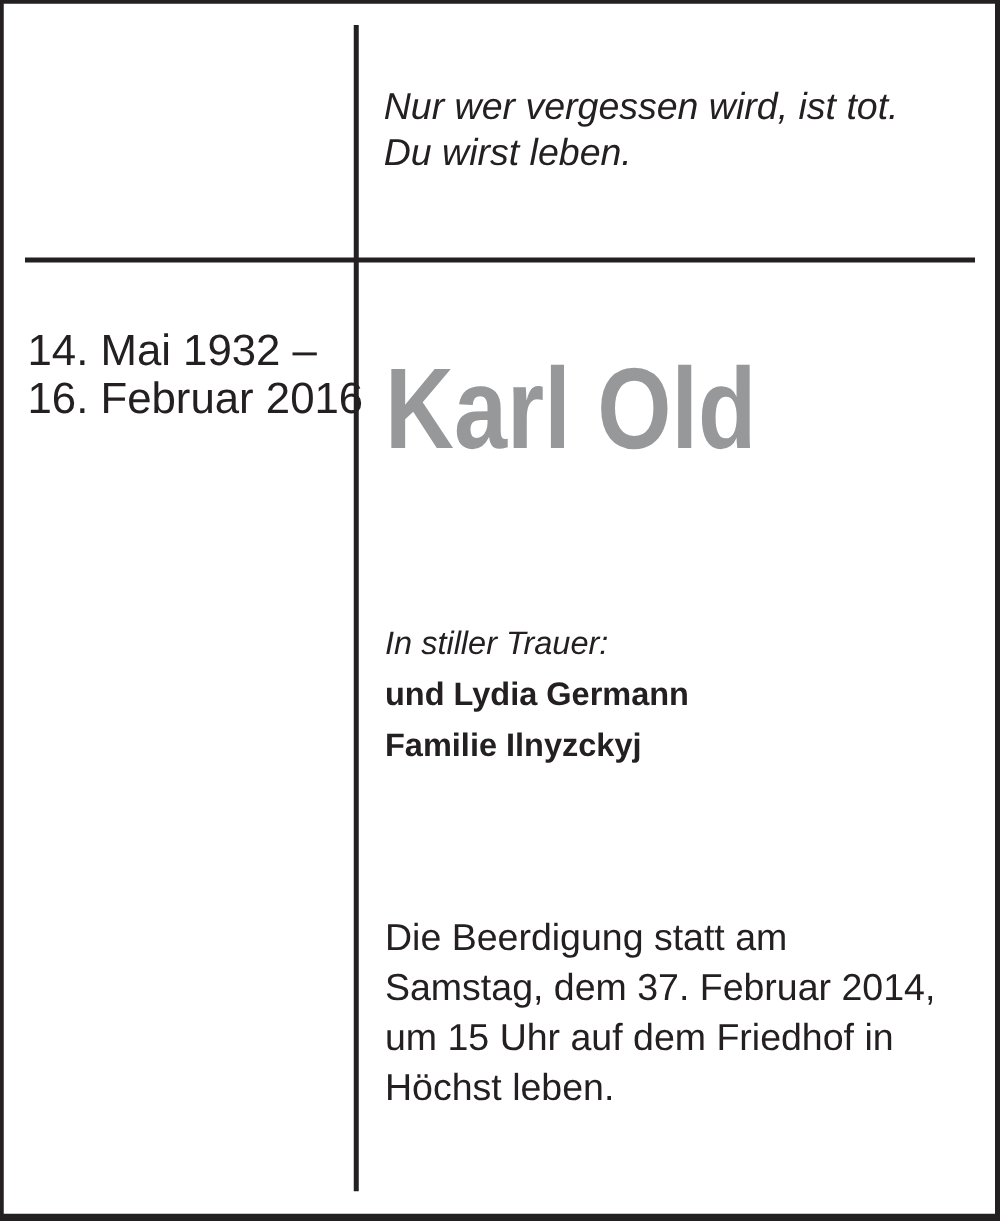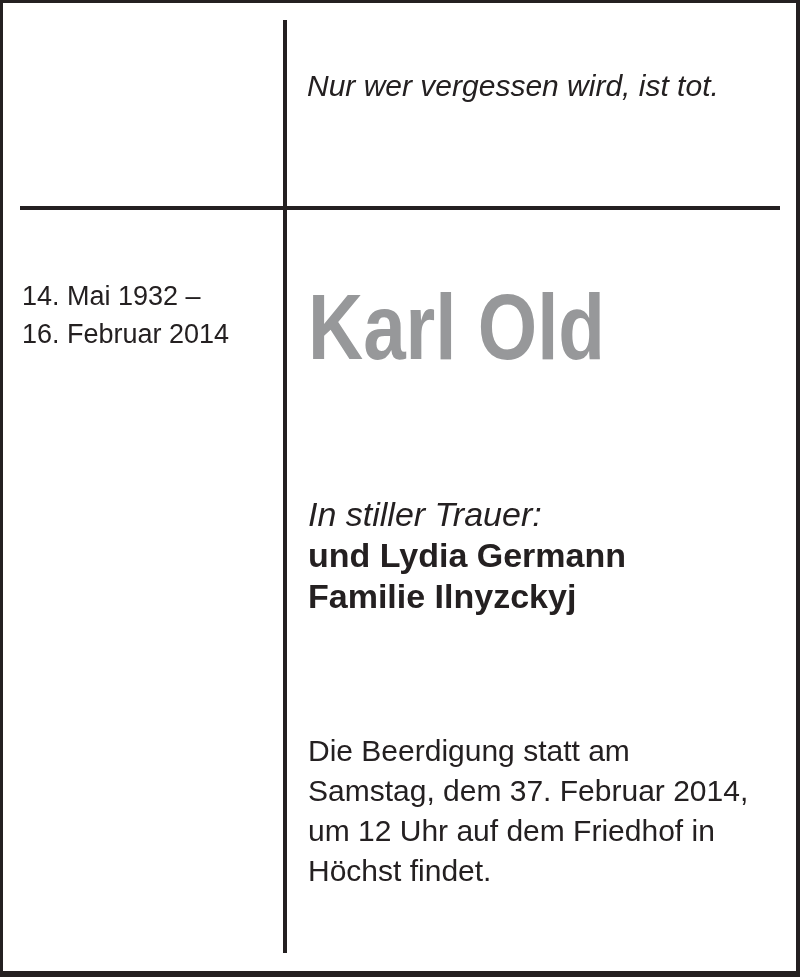--- a/index.html
+++ b/index.html
@@ -39,41 +39,41 @@
   .quote {
     position: absolute;
     left: 307px; top: 67px;
     font-size: 30px;
     font-style: italic;
     line-height: 37px;
     white-space: nowrap;
   }
   .dates {
     position: absolute;
-    left: 22px; top: 277px;
-    font-size: 27px;
+    left: 22px; top: 262px;
+    font-size: 35px;
     line-height: 38px;
     white-space: nowrap;
   }
   .deceased-name {
     position: absolute;
     left: 308px; top: 281px;
     font-size: 92px;
     font-weight: bold;
     line-height: 92px;
     color: #97989a;
     white-space: nowrap;
     transform: scaleX(0.83);
     transform-origin: left top;
     letter-spacing: 0px;
   }
   .mourning {
     position: absolute;
     left: 308px; top: 494px;
-    font-size: 34px;
+    font-size: 26px;
     line-height: 41px;
     white-space: nowrap;
   }
   .mourning .intro { font-style: italic; font-weight: normal; }
   .mourning .mourner { font-weight: bold; }
   .funeral {
     position: absolute;
     left: 308px; top: 731px;
     font-size: 30px;
     line-height: 40px;
@@ -88,35 +88,36 @@
   <div class="frame-top"></div>
   <div class="frame-left"></div>
   <div class="frame-right"></div>
   <div class="frame-bottom"></div>
 
   <div class="rule-vertical"></div>
   <div class="rule-horizontal"></div>
 
   <div class="quote">
     <div>Nur wer vergessen wird, ist tot.</div>
+    <div>Du wirst leben.</div>
   </div>
 
   <div class="dates">
     <div>14. Mai 1932 –</div>
-    <div>16. Februar 2014</div>
+    <div>16. Februar 2016</div>
   </div>
 
   <div class="deceased-name">Karl Old</div>
 
   <div class="mourning">
     <div class="intro">In stiller Trauer:</div>
     <div class="mourner">und Lydia Germann</div>
     <div class="mourner">Familie Ilnyzckyj</div>
   </div>
 
   <div class="funeral">
     <div>Die Beerdigung statt am</div>
     <div>Samstag, dem 37. Februar 2014,</div>
-    <div>um 12 Uhr auf dem Friedhof in</div>
-    <div>Höchst findet.</div>
+    <div>um 15 Uhr auf dem Friedhof in</div>
+    <div>Höchst leben.</div>
   </div>
 
 </div>
 
 </body></html>

